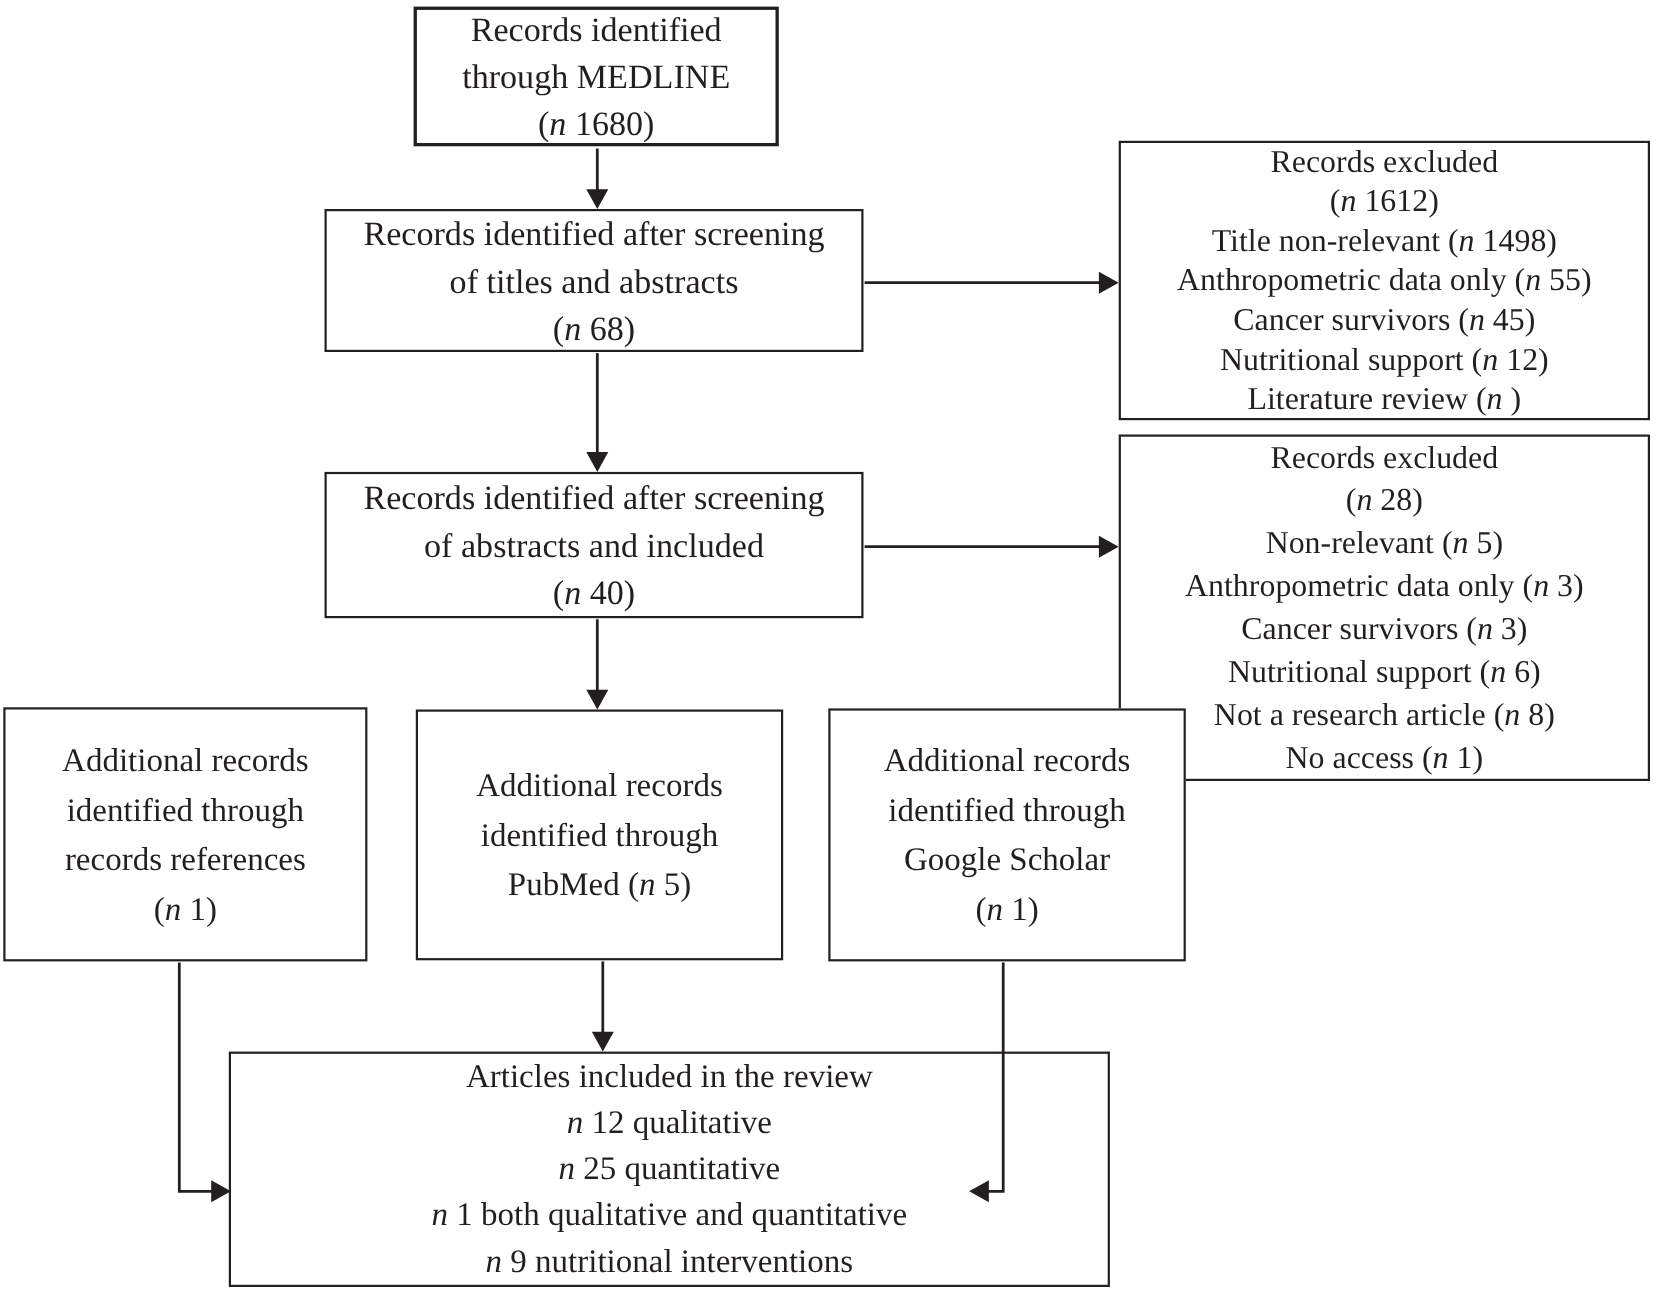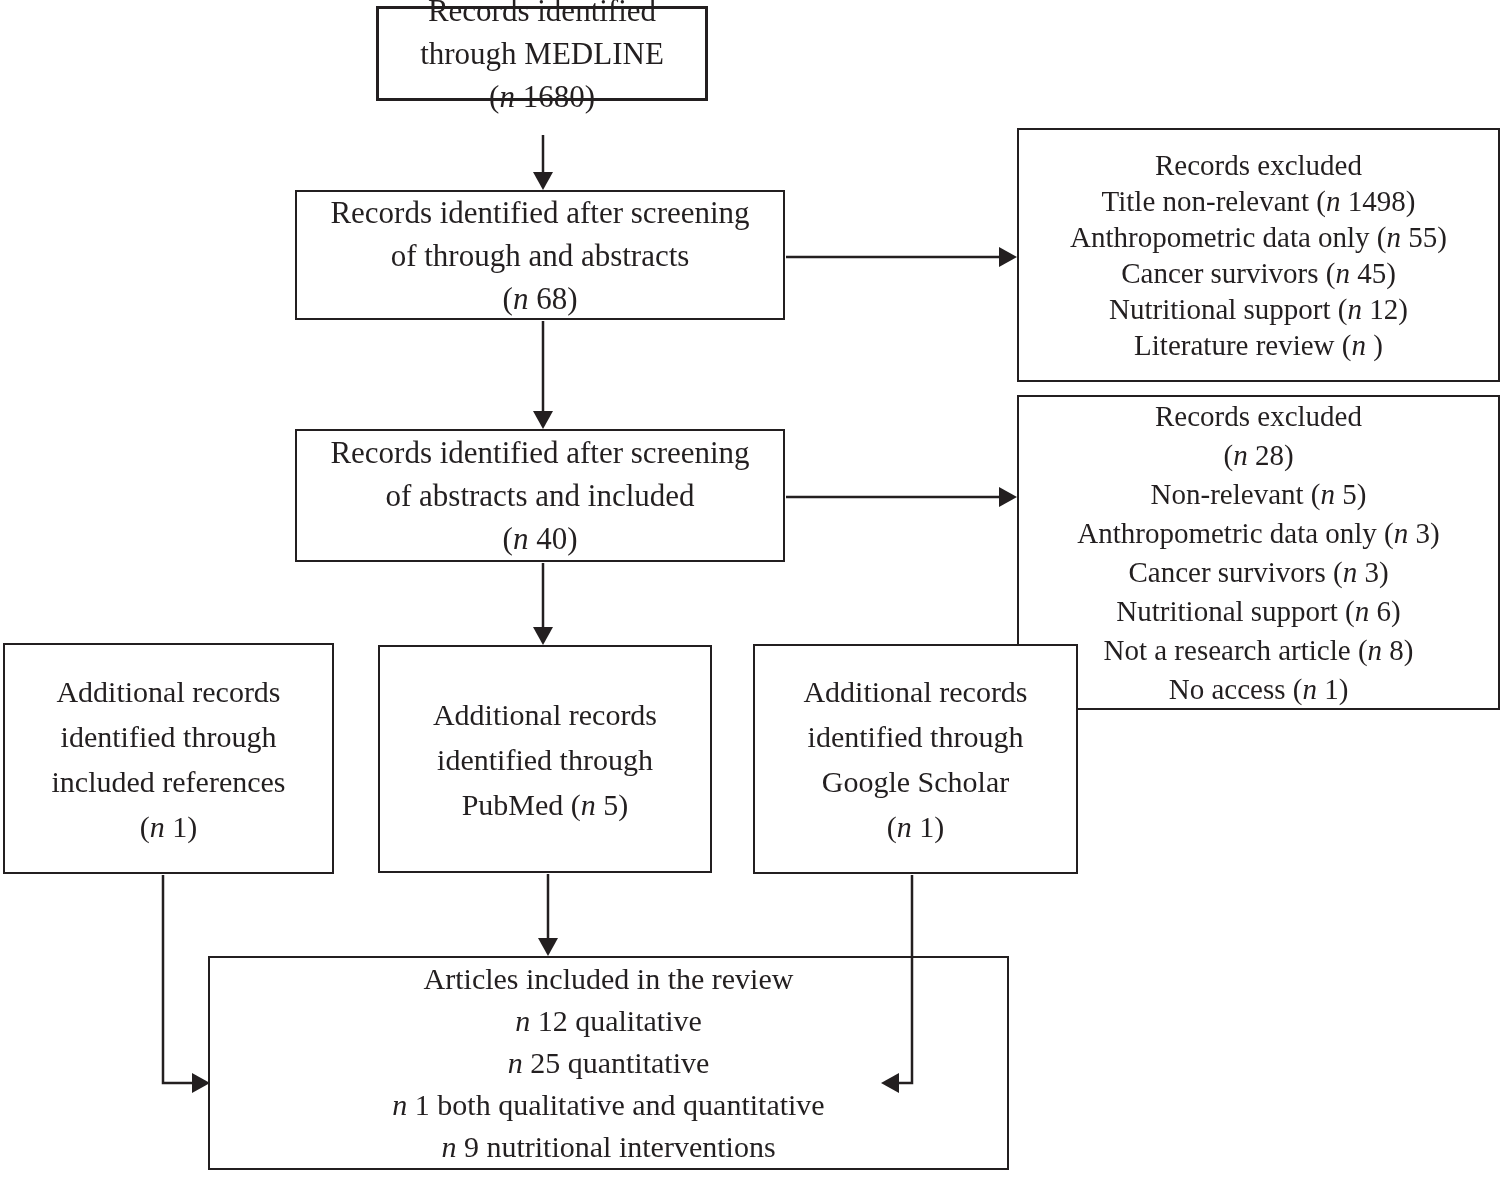--- a/index.html
+++ b/index.html
@@ -31,60 +31,61 @@
   }
   svg.arrows polygon { fill:var(--line); stroke:none; }
 </style>
 </head>
 <body>
 
 <div class="canvas">
 
   <div class="box fs-excl1" style="left:1017px; top:128px; width:483px; height:254px;">
       <div class="line">Records excluded</div>
+      <div class="line">(<i>n</i> 1612)</div>
       <div class="line">Title non-relevant (<i>n</i> 1498)</div>
       <div class="line">Anthropometric data only (<i>n</i> 55)</div>
       <div class="line">Cancer survivors (<i>n</i> 45)</div>
       <div class="line">Nutritional support (<i>n</i> 12)</div>
       <div class="line">Literature review (<i>n</i> )</div>
     </div>
 
   <div class="box fs-excl2" style="left:1017px; top:395px; width:483px; height:315px;">
       <div class="line">Records excluded</div>
       <div class="line">(<i>n</i> 28)</div>
       <div class="line">Non-relevant (<i>n</i> 5)</div>
       <div class="line">Anthropometric data only (<i>n</i> 3)</div>
       <div class="line">Cancer survivors (<i>n</i> 3)</div>
       <div class="line">Nutritional support (<i>n</i> 6)</div>
       <div class="line">Not a research article (<i>n</i> 8)</div>
       <div class="line">No access (<i>n</i> 1)</div>
     </div>
 
-  <div class="box fs-main bw3" style="left:376px; top:6px; width:332px; height:95px;align-items:center;">
+  <div class="box fs-main bw3" style="left:376px; top:6px; width:332px; height:127px;align-items:center;">
       <div class="line">Records identified</div>
       <div class="line">through MEDLINE</div>
       <div class="line">(<i>n</i> 1680)</div>
     </div>
 
   <div class="box fs-main" style="left:295px; top:190px; width:490px; height:130px;">
       <div class="line">Records identified after screening</div>
-      <div class="line">of through and abstracts</div>
+      <div class="line">of titles and abstracts</div>
       <div class="line">(<i>n</i> 68)</div>
     </div>
 
   <div class="box fs-main" style="left:295px; top:429px; width:490px; height:133px;">
       <div class="line">Records identified after screening</div>
       <div class="line">of abstracts and included</div>
       <div class="line">(<i>n</i> 40)</div>
     </div>
 
   <div class="box fs-side" style="left:3px; top:643px; width:331px; height:231px;">
       <div class="line">Additional records</div>
       <div class="line">identified through</div>
-      <div class="line">included references</div>
+      <div class="line">records references</div>
       <div class="line">(<i>n</i> 1)</div>
     </div>
 
   <div class="box fs-side" style="left:378px; top:645px; width:334px; height:228px;">
       <div class="line">Additional records</div>
       <div class="line">identified through</div>
       <div class="line">PubMed (<i>n</i> 5)</div>
     </div>
 
   <div class="box fs-side" style="left:753px; top:644px; width:325px; height:230px;">

